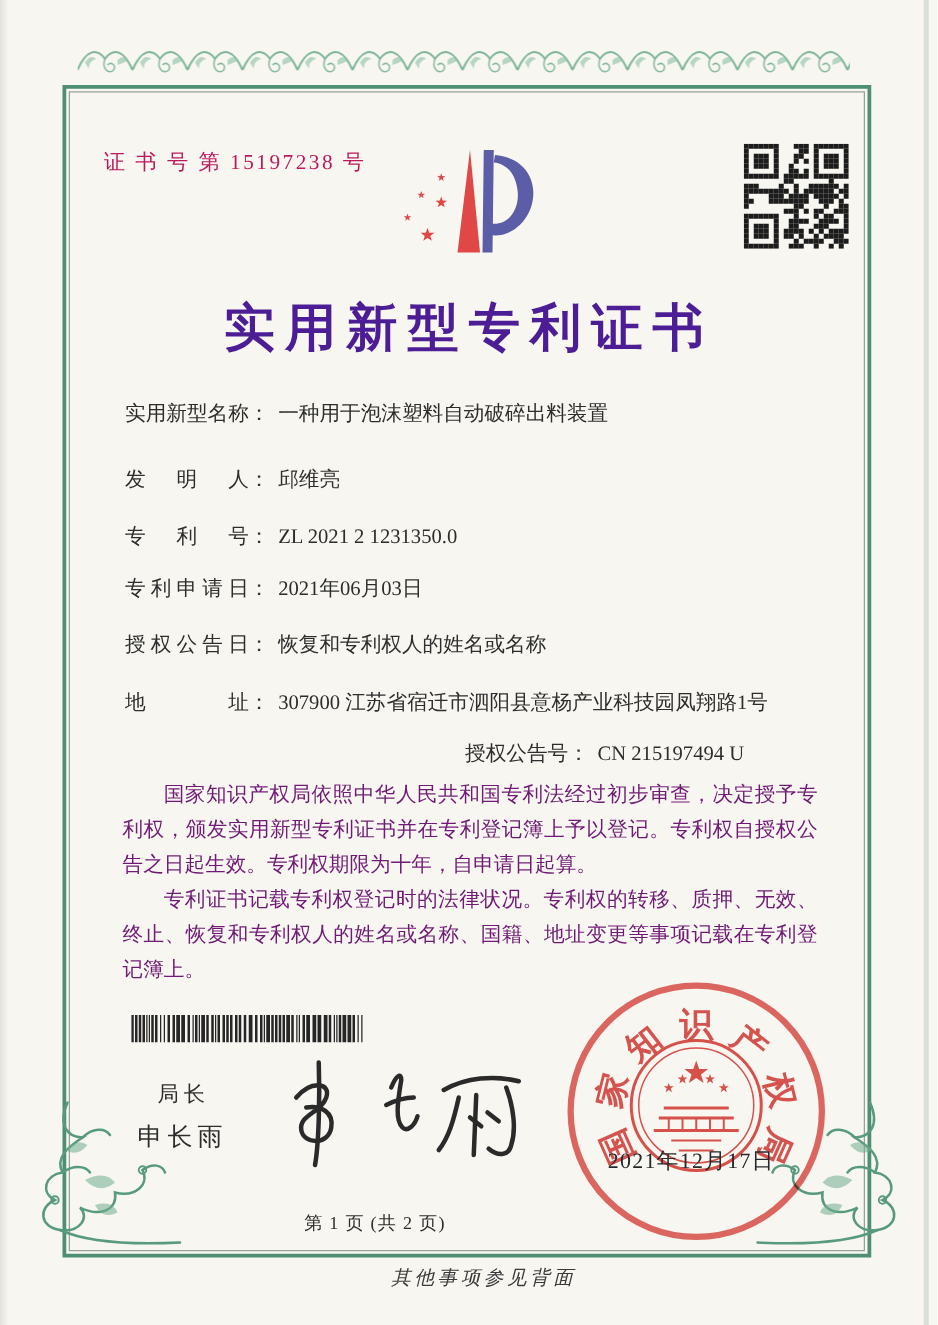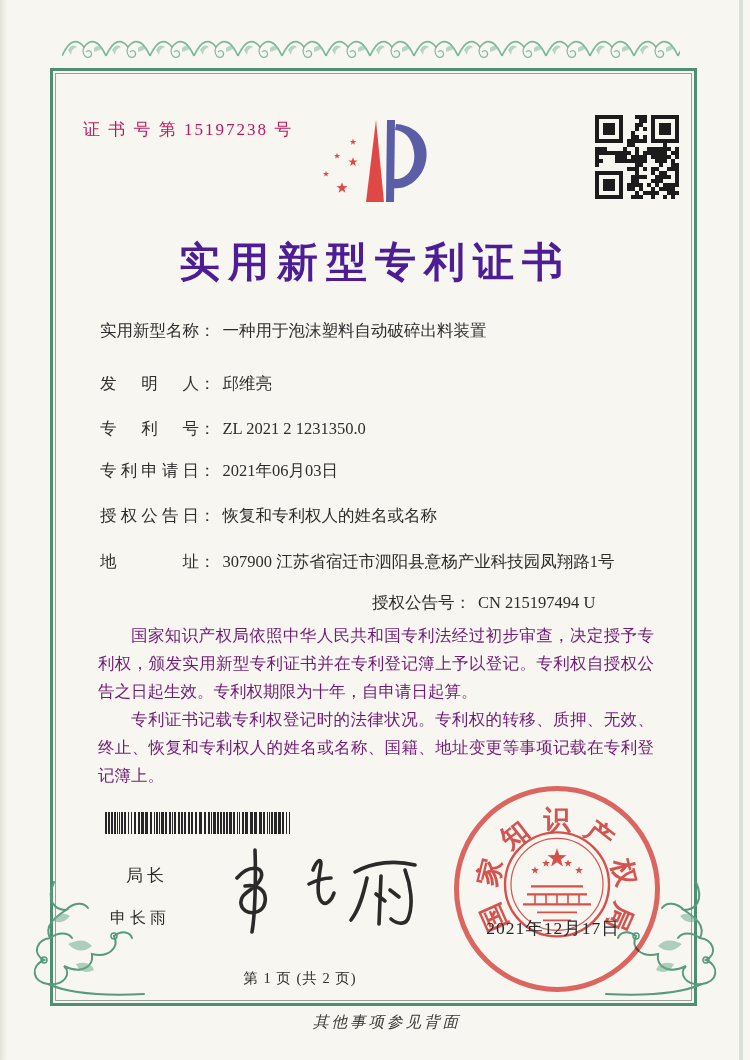--- a/index.html
+++ b/index.html
@@ -29,21 +29,21 @@
     font-size:41px;font-weight:700;letter-spacing:8px;color:#4c1d95;}
   .row{position:absolute;left:100px;width:600px;font-size:16.5px;white-space:nowrap;color:#2d2d2d;}
   .flabel{display:inline-block;width:99px;text-align:justify;text-align-last:justify;}
   .colon{display:inline-block;margin-right:7px;}
   .grant2{position:absolute;left:272px;top:0;}
   .paras{position:absolute;left:98px;top:622px;width:556px;font-size:16.5px;line-height:28px;
     text-align:justify;color:#701a75;}
   .paras p{margin:0;text-indent:2em;}
   .barcode{position:absolute;left:105px;top:812px;width:190px;height:22px;}
   .sig-title{position:absolute;left:110px;top:864px;font-size:17px;letter-spacing:4px;margin-left:16px;}
-  .sig-name{position:absolute;left:110px;top:896px;font-size:16px;letter-spacing:4px;margin-top:12px;}
+  .sig-name{position:absolute;left:110px;top:896px;font-size:20px;letter-spacing:4px;}
   .signature{position:absolute;left:213px;top:838px;width:220px;height:100px;}
   
   .seal{position:absolute;left:454px;top:786px;width:196px;height:196px;border-radius:50%;
     border:5px solid rgba(222,84,80,.88);mix-blend-mode:multiply;}
   .seal-emblem{position:absolute;left:50%;top:50%;transform:translate(-50%,-54%);}
   .seal-ch{position:absolute;left:50%;top:50%;width:30px;height:30px;margin:-15px 0 0 -15px;
     text-align:center;font-size:27px;font-weight:700;color:rgba(217,72,68,.92);
     transform-origin:50% 50%;font-family:"Liberation Sans","DejaVu Sans",sans-serif;}
   .seal-date{position:absolute;left:448px;top:916px;width:210px;text-align:center;
     font-size:17.5px;color:#26292c;letter-spacing:1px;}

